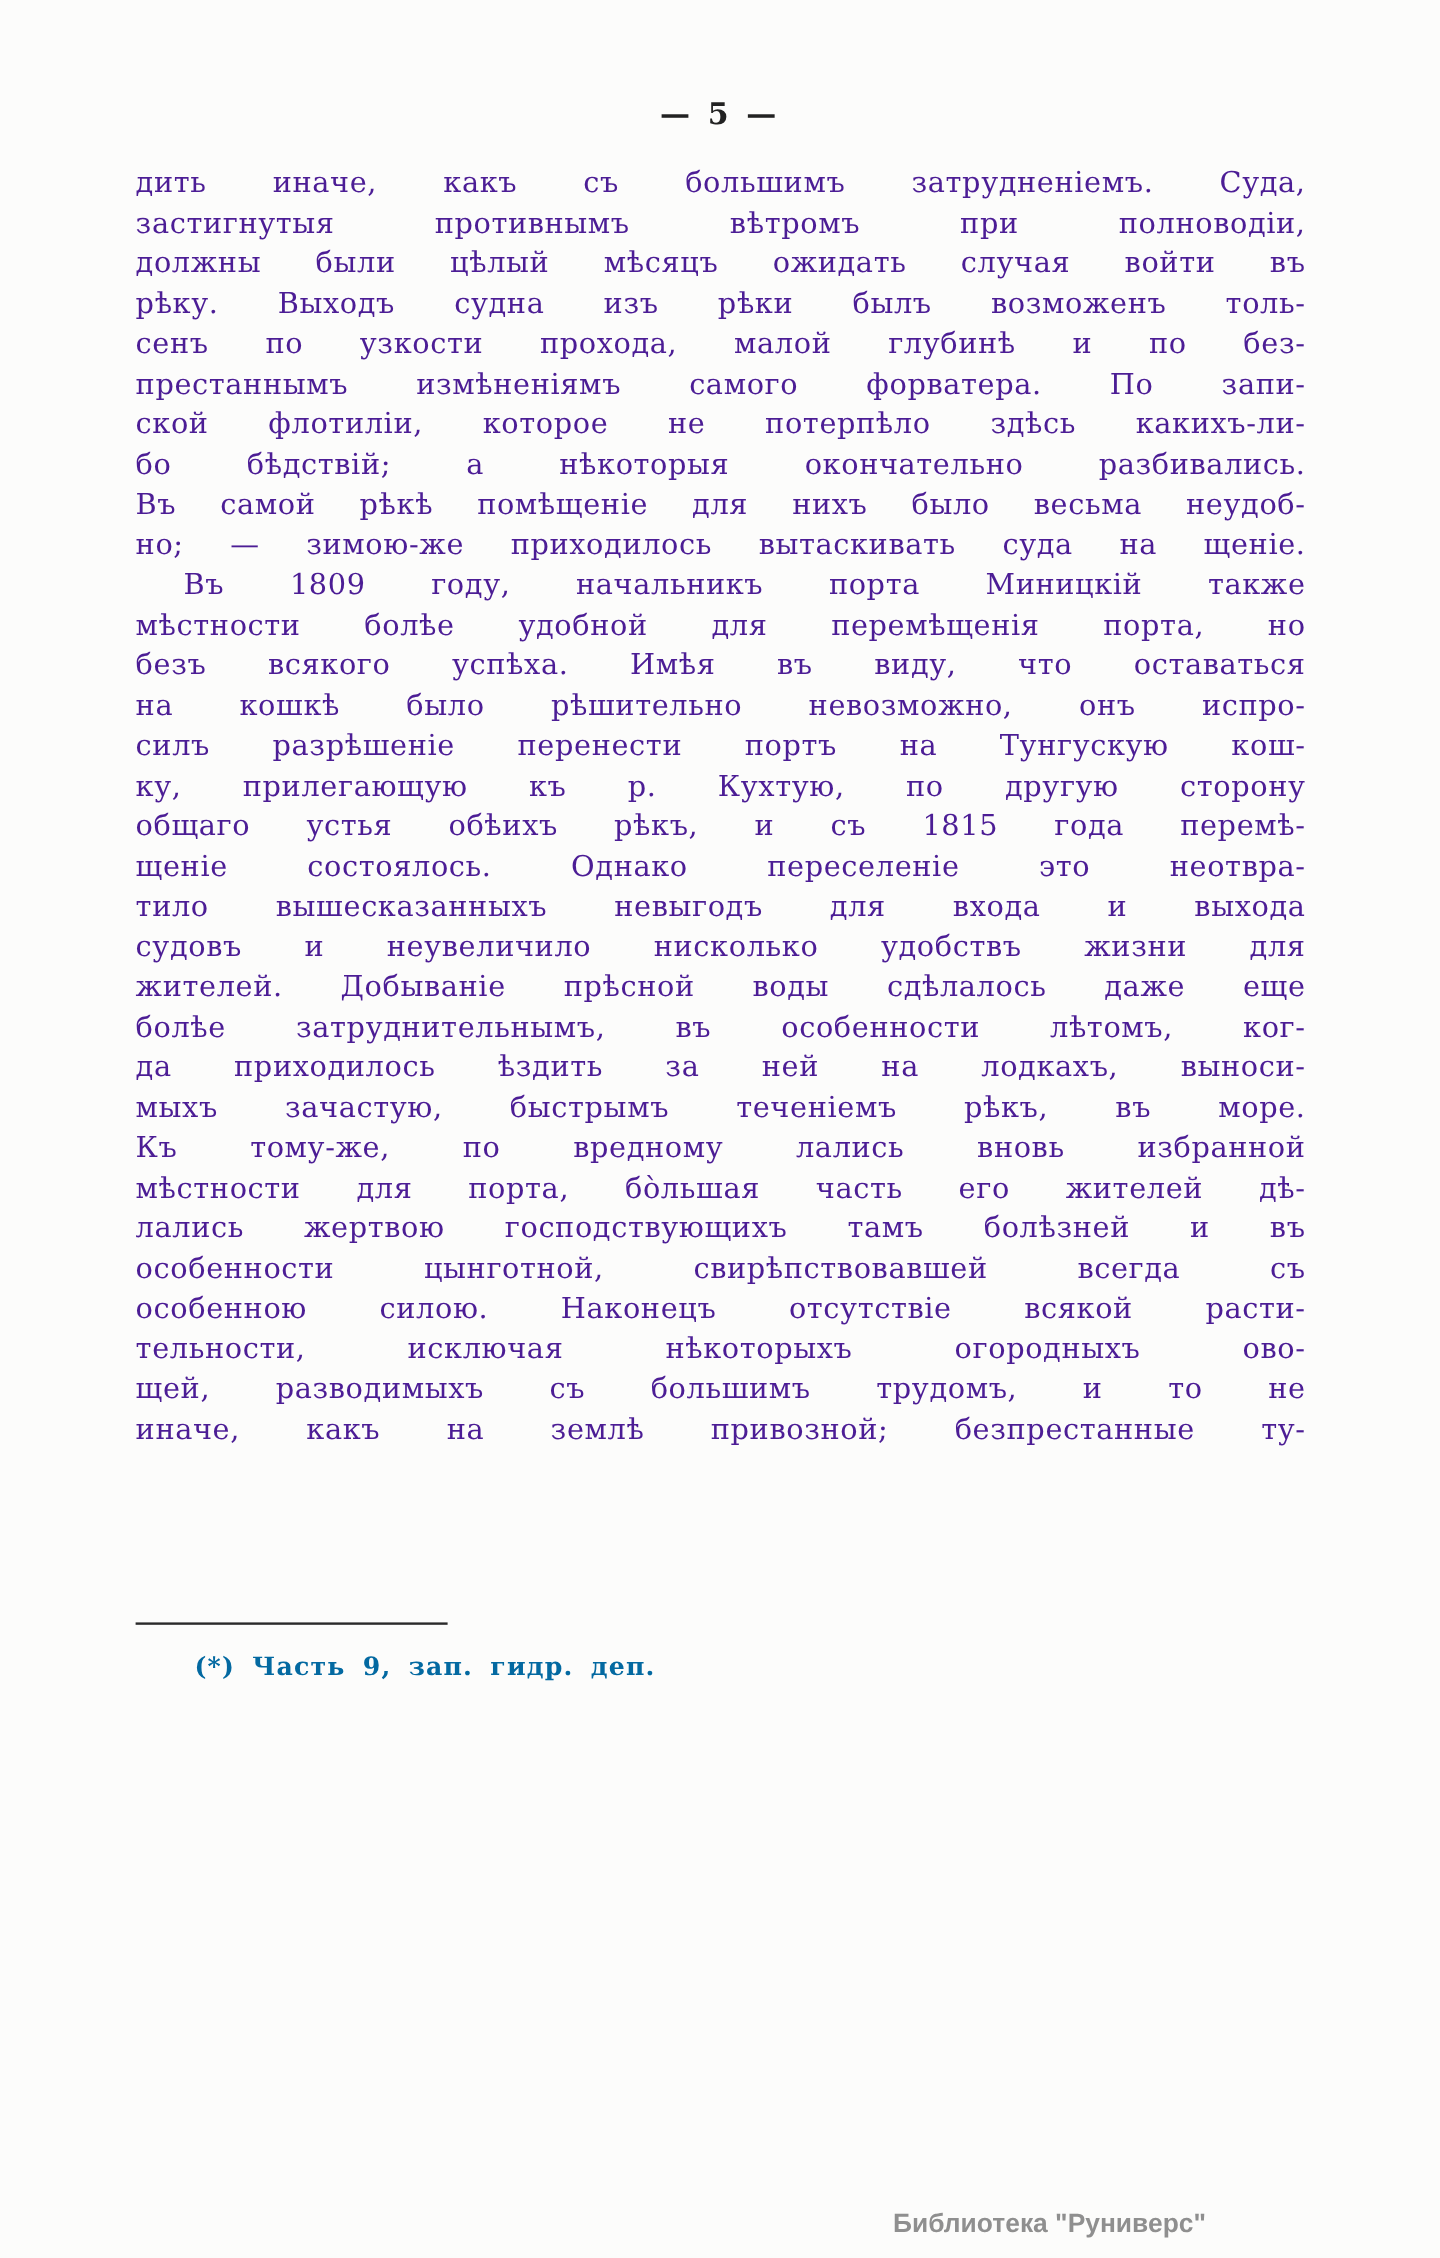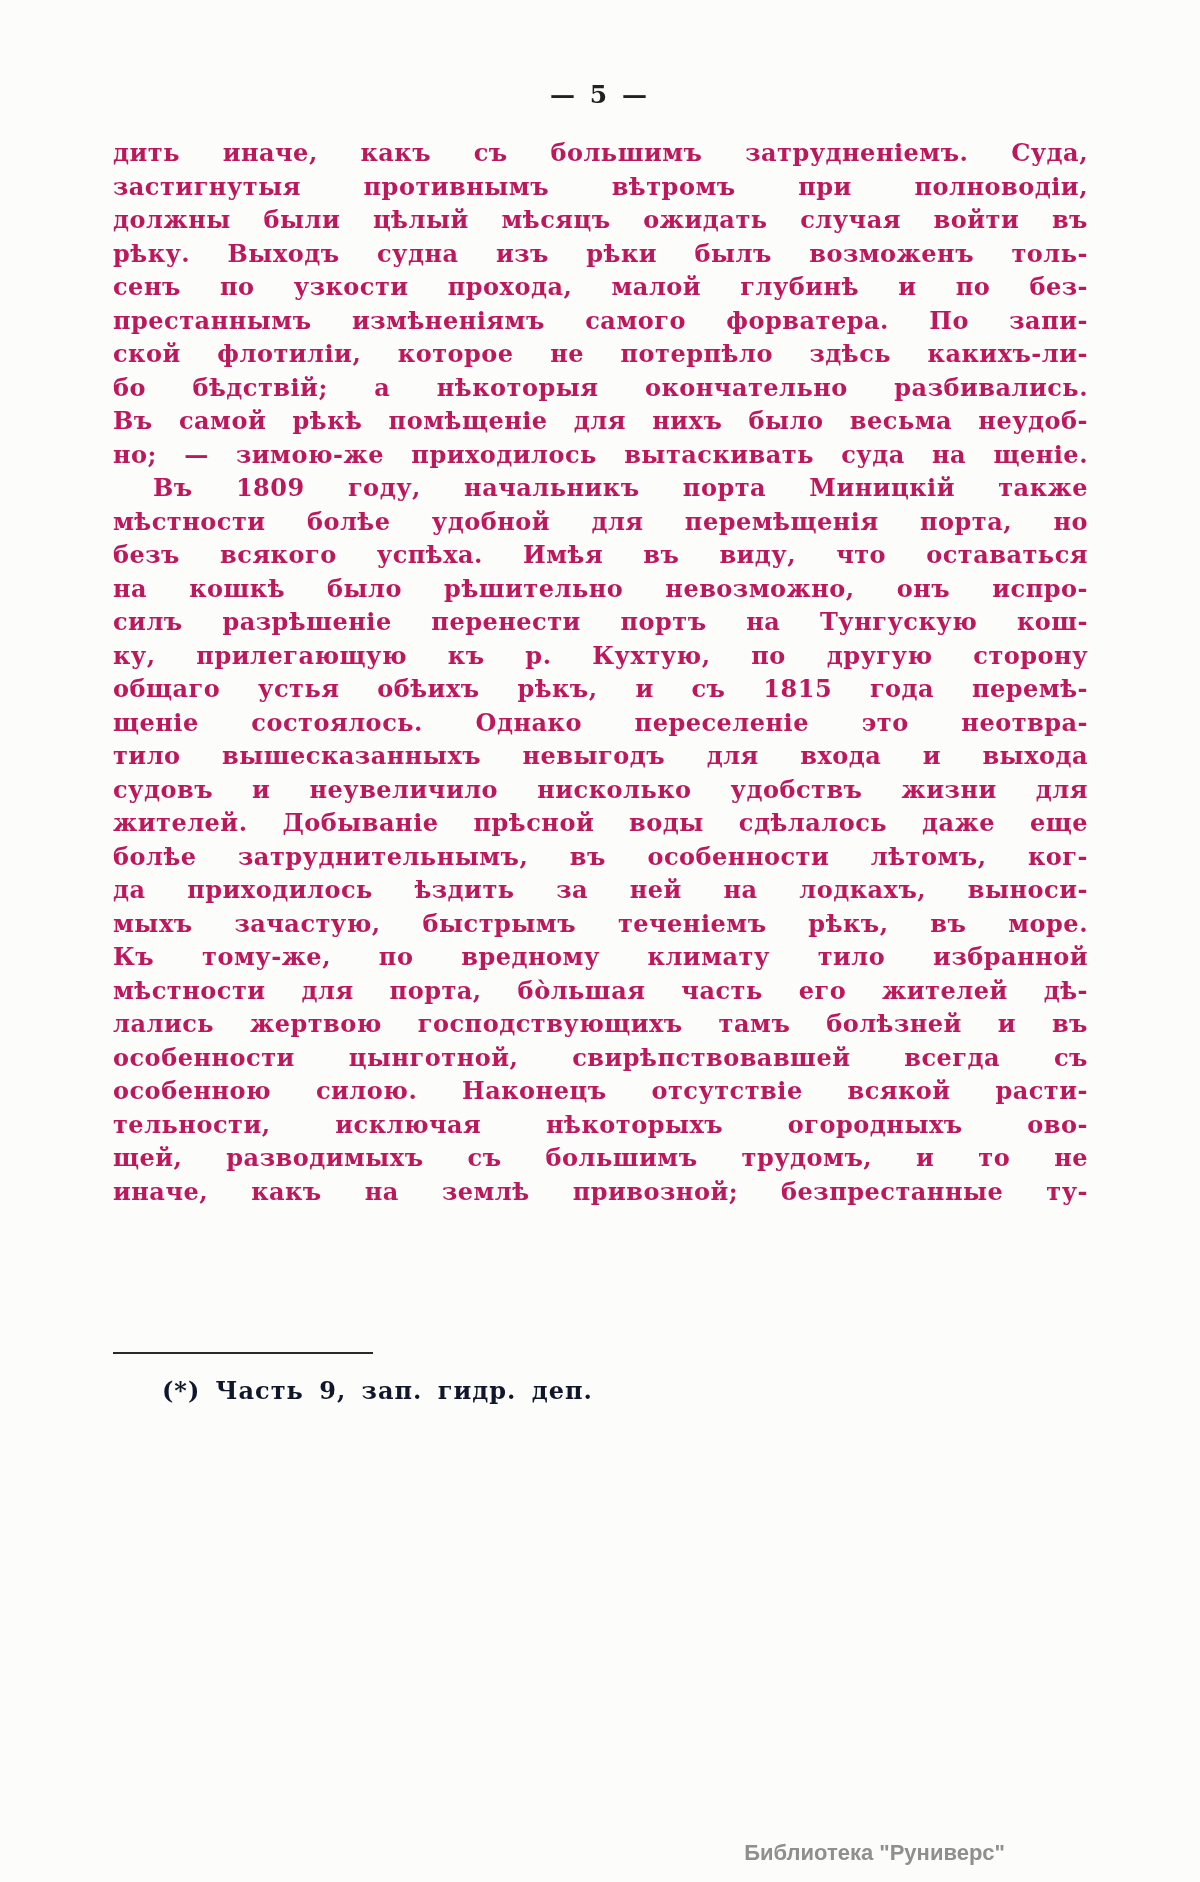--- a/index.html
+++ b/index.html
@@ -27,22 +27,22 @@
     font-weight: bold;
     letter-spacing: 3px;
     color: #222;
   }
   .body-text {
     position: absolute;
     top: 136px;
     left: 113px;
     width: 975px;
     font-size: 24px;
-    font-weight: bold;
-    color: #be185d;
+    font-weight: normal;
+    color: #4c1d95;
     letter-spacing: 0.5px;
   }
   .paragraph {
     margin: 0;
   }
   .line {
     line-height: 33.5px;
     text-align: justify;
     text-align-last: justify;
     white-space: nowrap;      
@@ -60,24 +60,24 @@
     top: 1352px;
     left: 113px;
     width: 260px;
     height: 2px;
     background: #2a2a2a;
   }
   .footnote-text {
     position: absolute;
     top: 1376px;
     left: 162px;
-    font-size: 24px;
+    font-size: 21px;
     font-weight: bold;
     letter-spacing: 1px;
-    color: #0f172a;
+    color: #0369a1;
     word-spacing: 6px;
   }
   .watermark {
     position: absolute;
     top: 1840px;
     right: 195px;
     font-family: "Liberation Sans", sans-serif;
     font-weight: bold;
     font-size: 22px;
     color: #8f8f8f;
@@ -111,21 +111,21 @@
         <div class="line">силъ разрѣшеніе перенести портъ на Тунгускую кош-</div>
         <div class="line">ку, прилегающую къ р. Кухтую, по другую сторону</div>
         <div class="line">общаго устья обѣихъ рѣкъ, и съ 1815 года перемѣ-</div>
         <div class="line">щеніе состоялось. Однако переселеніе это неотвра-</div>
         <div class="line">тило вышесказанныхъ невыгодъ для входа и выхода</div>
         <div class="line">судовъ и неувеличило нисколько удобствъ жизни для</div>
         <div class="line">жителей. Добываніе прѣсной воды сдѣлалось даже еще</div>
         <div class="line">болѣе затруднительнымъ, въ особенности лѣтомъ, ког-</div>
         <div class="line">да приходилось ѣздить за ней на лодкахъ, выноси-</div>
         <div class="line">мыхъ зачастую, быстрымъ теченіемъ рѣкъ, въ море.</div>
-        <div class="line">Къ тому-же, по вредному климату тило избранной</div>
+        <div class="line">Къ тому-же, по вредному лались вновь избранной</div>
         <div class="line">мѣстности для порта, бо̀льшая часть его жителей дѣ-</div>
         <div class="line">лались жертвою господствующихъ тамъ болѣзней и въ</div>
         <div class="line">особенности цынготной, свирѣпствовавшей всегда съ</div>
         <div class="line">особенною силою. Наконецъ отсутствіе всякой расти-</div>
         <div class="line">тельности, исключая нѣкоторыхъ огородныхъ ово-</div>
         <div class="line">щей, разводимыхъ съ большимъ трудомъ, и то не</div>
         <div class="line">иначе, какъ на землѣ привозной; безпрестанные ту-</div>
       </div>
     </div>
 

